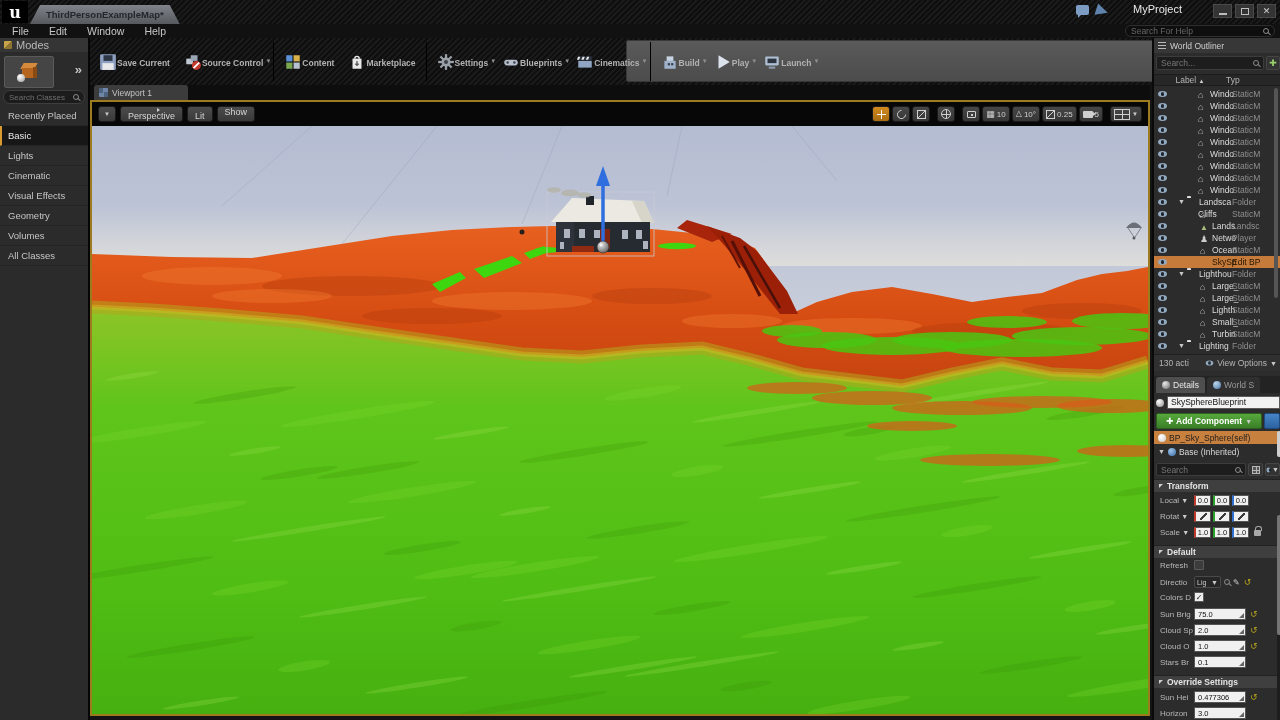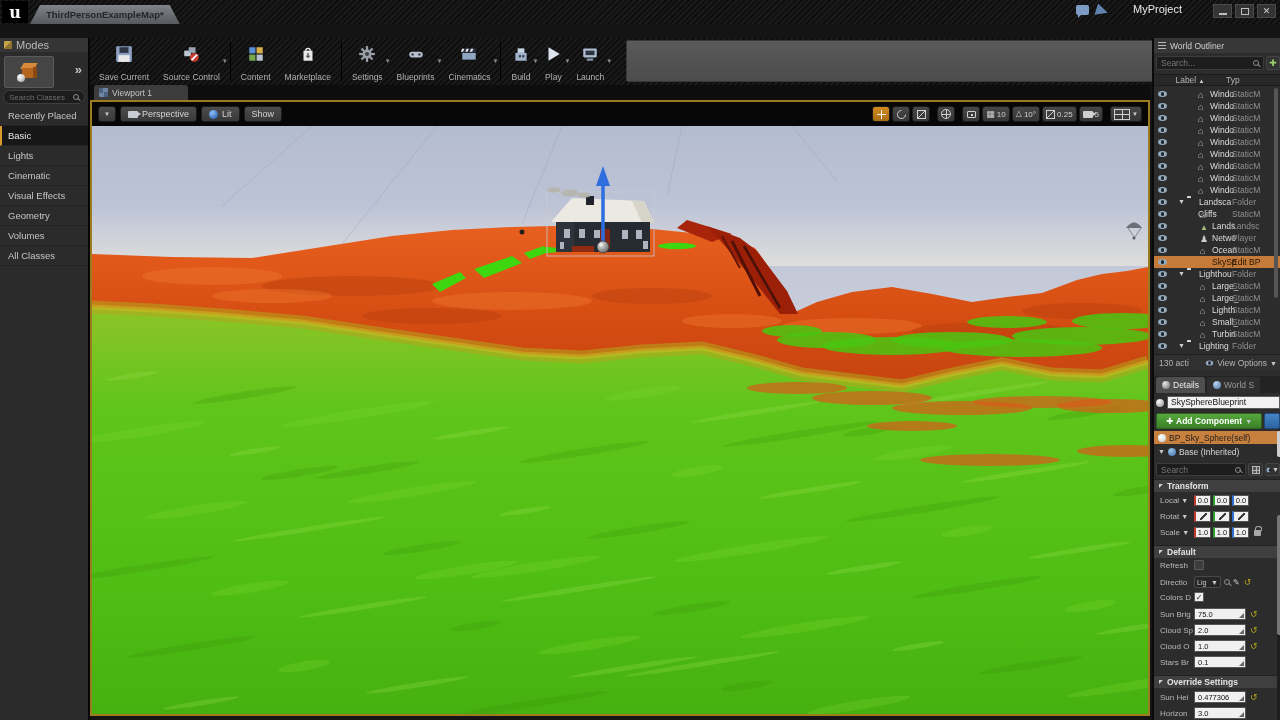--- a/index.html
+++ b/index.html
@@ -43,22 +43,22 @@
     background:#0e0e0e; border:1px solid #2e2e2e; border-radius:6px;
     display:flex; align-items:center; padding:0 5px; font-size:8.5px; color:#686868; }
   .help-search .spacer { flex:1; }
   .mag { width:6px; height:6px; border:1.2px solid #8a8a8a; border-radius:50%; position:relative; flex:none; }
   .mag::after { content:""; position:absolute; width:4px; height:1.2px; background:#8a8a8a;
     transform:rotate(45deg); right:-3px; bottom:-1px; }
 
   
   .toolbar { position:absolute; left:90px; top:38px; width:1060px; height:47px; }
   .toolbar-inner { position:absolute; left:2px; top:2px; display:flex; align-items:stretch; height:43px; }
-  .tb-btn { display:flex; flex-direction:column; align-items:center; justify-content:space-between;
-    padding:2px 7px 1px; position:relative; }
+  .tb-btn { display:flex; flex-direction:row; align-items:center; justify-content:flex-end;
+    padding:2px 7px 1px; position:relative;font-weight:bold; }
   .tb-ic { height:24px; display:flex; align-items:center; }
   .tb-lbl { font-size:8.5px; color:#b2b2b2; margin-top:1px; white-space:nowrap; }
   .tb-dd { position:absolute; right:-1px; top:18px; font-size:6px; color:#8f8f8f; }
   .tb-sep { width:1px; background:#000; margin:2px 3px; }
   .toolbar-well { position:absolute; left:536px; top:2px; width:610px; height:42px;
     background:linear-gradient(#5a5a5a,#4c4c4c); border:1px solid #383838; border-radius:2px; }
 
   
   .modes { position:absolute; left:0; top:38px; width:88px; height:682px; background:#2b2b2b; }
   .modes-header { height:14px; display:flex; align-items:center; gap:4px; padding-left:4px;
@@ -90,21 +90,21 @@
     border-radius:3px 3px 0 0; display:flex; align-items:center; gap:4px; padding-left:5px;
     font-size:8.5px; color:#c3c3c3; }
   .vp-tab-ic { width:9px; height:9px;
     background:conic-gradient(#6e87a8 0 25%, #4d637f 0 50%, #6e87a8 0 75%, #4d637f 0); border-radius:1px; }
   .viewport { position:absolute; left:90px; top:100px; width:1060px; height:616px;
     border:2px solid #9c7c1e; background:#000; overflow:hidden; }
   .vp-toolbar { position:absolute; left:0; top:0; width:100%; height:24px; background:#070707;
     display:flex; align-items:center; padding:0 6px; gap:4px; z-index:5; }
   .vp-btn { height:16px; background:linear-gradient(#4c4c4c,#393939); border:1px solid #1b1b1b;
     border-radius:3px; display:flex; align-items:center; gap:4px; padding:0 7px;
-    font-size:9px; color:#d4d4d4; }
+    font-size:9px; color:#d4d4d4;flex-direction:column; }
   .vp-menu-btn { width:18px; padding:0; justify-content:center; }
   .dd { font-size:6px; color:#c9c9c9; }
   .cam-icon { width:10px; height:7px; background:#c9cdd3; border-radius:1px; position:relative; }
   .cam-icon::after { content:""; position:absolute; right:-3px; top:1px;
     border-left:3px solid #c9cdd3; border-top:2.5px solid transparent; border-bottom:2.5px solid transparent; }
   .lit-orb { width:9px; height:9px; border-radius:50%;
     background:radial-gradient(circle at 35% 30%,#8fc0ff,#1d4e9e); }
   .vp-right { margin-left:auto; display:flex; align-items:center; gap:2px; }
   .vpr-btn { height:16px; min-width:18px; background:linear-gradient(#474747,#363636);
     border:1px solid #1b1b1b; border-radius:3px; display:flex; align-items:center;
@@ -271,20 +271,31 @@
         </div>
       <div class="win-btn">
           <div class="wb-max"></div>
         </div>
       <div class="win-btn">
           <span class="wb-close">✕</span>
         </div>
     </div>
   </div>
 
+  <div class="menubar">
+    <span class="menu-item">File</span>
+    <span class="menu-item">Edit</span>
+    <span class="menu-item">Window</span>
+    <span class="menu-item">Help</span>
+    <div class="help-search">
+      <span>Search For Help</span>
+      <span class="spacer"></span>
+      <span class="mag"></span>
+    </div>
+  </div>
 
   <div class="toolbar hatch">
     <div class="toolbar-well"></div>
     <div class="toolbar-inner" id="toolbar-buttons">
         <div class="tb-btn">
           <div class="tb-ic">
             <svg width="18" height="18" viewBox="0 0 16 16">
               <rect x="1" y="1" width="14" height="14" rx="1" fill="#8d9fc0"></rect>
               <rect x="4" y="2" width="8" height="5" fill="#2e3646"></rect>
               <rect x="3" y="9" width="10" height="6" fill="#e8e8e8"></rect>

